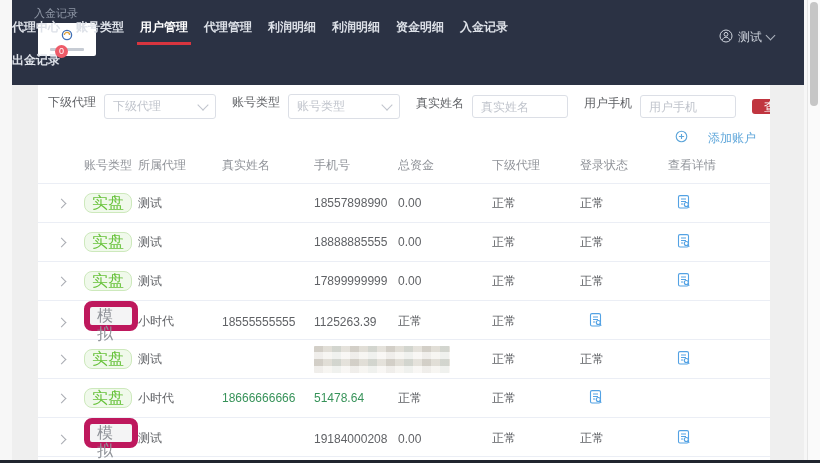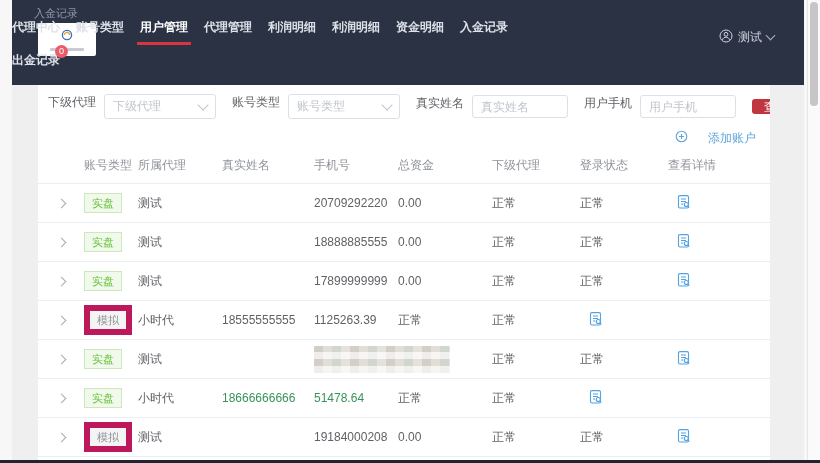--- a/index.html
+++ b/index.html
@@ -47,21 +47,21 @@
 
   
   .grid{display:grid;grid-template-columns:30px 54px 84px 92px 84px 94px 88px 88px 70px;align-items:center}
   .thead{padding:8px 0 9px 16px;border-bottom:1px solid #ebeef5;color:#909399;font-size:12px}
   .t-row{height:38px;padding-left:16px;border-bottom:1px solid #ebeef5;font-size:12px;color:#606266}
   .chev-right{display:inline-block;width:6px;height:6px;border-top:1px solid #a8abb2;border-right:1px solid #a8abb2;
               transform:rotate(45deg);cursor:pointer;margin-left:4px}
   .chev-down{display:inline-block;width:7px;height:7px;border-right:1px solid #c0c4cc;border-bottom:1px solid #c0c4cc;
              transform:rotate(45deg);margin-top:-4px;margin-left:auto}
   .chev-down.lite{border-color:#aeb4bf;width:6px;height:6px}
-  .tag{display:inline-block;height:18px;line-height:18px;padding:0 7px;border-radius:0;font-size:11px}
+  .tag{display:inline-block;height:18px;line-height:18px;padding:0 7px;border-radius:8px;font-size:16px}
   .tag.green{background:#f0f9eb;border:1px solid #cde9bc;color:#67c23a}
   .tag.gray{background:#f4f4f5;border:6px solid #be185d;color:#909399}
   .faded{color:#15803d;filter:blur(.7px);opacity:.85}
   .mosaic{height:27px;width:136px;border-radius:1px;position:relative;z-index:1;
     background-image:
       repeating-linear-gradient(0deg, rgba(255,255,255,.55) 0 7px, rgba(120,118,106,.10) 7px 14px),
       repeating-linear-gradient(90deg,#ddd9d2 0 9px,#edeae3 9px 18px,#dde0da 18px 27px,#f1eee8 27px 36px)}
   .detail-ic{display:inline-flex;cursor:pointer;margin-left:8px}
 
   
@@ -166,21 +166,21 @@
           <div>下级代理</div>
           <div>登录状态</div>
           <div>查看详情</div>
         </div>
       <div id="tbody">
           <div class="grid t-row">
             <div><span class="chev-right"></span></div>
             <div><span class="tag green">实盘</span></div>
             <div>测试</div>
             <div></div>
-            <div><span>20709292220</span></div>
+            <div><span>18557898990</span></div>
             <div><span>0.00</span></div>
             <div>正常</div>
             <div>正常</div>
             <div><span class="detail-ic">
                 <svg width="16" height="16" viewBox="0 0 16 16">
                   <g fill="none" stroke="#53a2e4" stroke-width="1.1">
                     <rect x="2.5" y="1.6" width="10" height="12.4" rx="1.5"></rect>
                     <path d="M5 5h5M5 7.5h5M5 10h2.2"></path>
                     <circle cx="10.3" cy="10.5" r="2" fill="#ffffff"></circle>
                     <path d="M11.8 12.1l1.5 1.5"></path>

